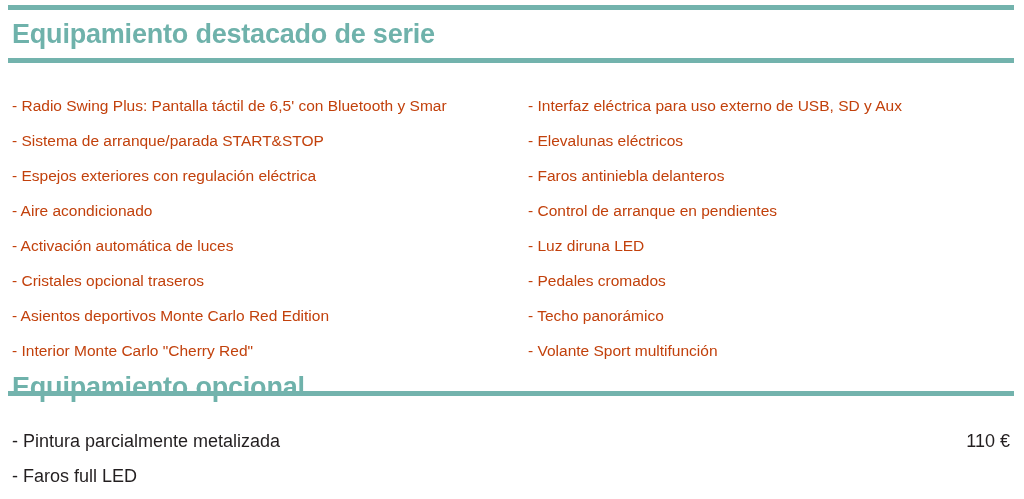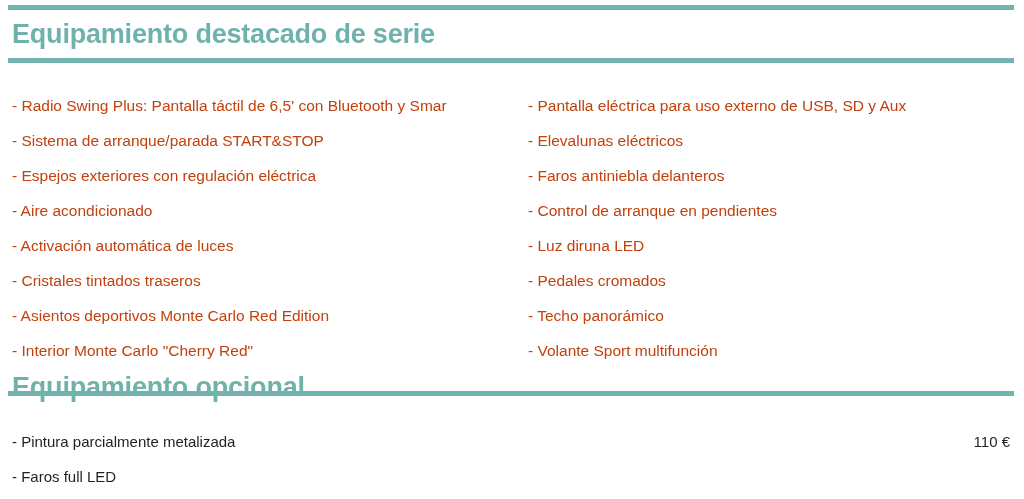--- a/index.html
+++ b/index.html
@@ -76,21 +76,21 @@
     left: 12px;
     top: 424px;
     width: 998px;
   }
   .option-row {
     display: flex;
     align-items: baseline;
     justify-content: space-between;
     height: 35px;
     line-height: 35px;
-    font-size: 15px;
+    font-size: 18px;
     color: #231f20;
     white-space: nowrap;
   }
   .option-name  { flex: 1 1 auto; }
   .option-price { flex: 0 0 auto; text-align: right; padding-left: 20px; }
 </style>
 </head>
 <body>
 
 <div class="sheet">
@@ -100,27 +100,27 @@
   <div class="section-title section-title-1">Equipamiento destacado de serie</div>
 
   <div class="rule rule-under-1"></div>
 
   <div class="col col-left">
     <div class="feature-item">- Radio Swing Plus: Pantalla táctil de 6,5' con Bluetooth y Smar</div>
     <div class="feature-item">- Sistema de arranque/parada START&amp;STOP</div>
     <div class="feature-item">- Espejos exteriores con regulación eléctrica</div>
     <div class="feature-item">- Aire acondicionado</div>
     <div class="feature-item">- Activación automática de luces</div>
-    <div class="feature-item">- Cristales tintados traseros</div>
+    <div class="feature-item">- Cristales opcional traseros</div>
     <div class="feature-item">- Asientos deportivos Monte Carlo Red Edition</div>
     <div class="feature-item">- Interior Monte Carlo "Cherry Red"</div>
   </div>
 
   <div class="col col-right">
-    <div class="feature-item">- Pantalla eléctrica para uso externo de USB, SD y Aux</div>
+    <div class="feature-item">- Interfaz eléctrica para uso externo de USB, SD y Aux</div>
     <div class="feature-item">- Elevalunas eléctricos</div>
     <div class="feature-item">- Faros antiniebla delanteros</div>
     <div class="feature-item">- Control de arranque en pendientes</div>
     <div class="feature-item">- Luz diruna LED</div>
     <div class="feature-item">- Pedales cromados</div>
     <div class="feature-item">- Techo panorámico</div>
     <div class="feature-item">- Volante Sport multifunción</div>
   </div>
 
   <div class="section-title section-title-2">Equipamiento opcional</div>

